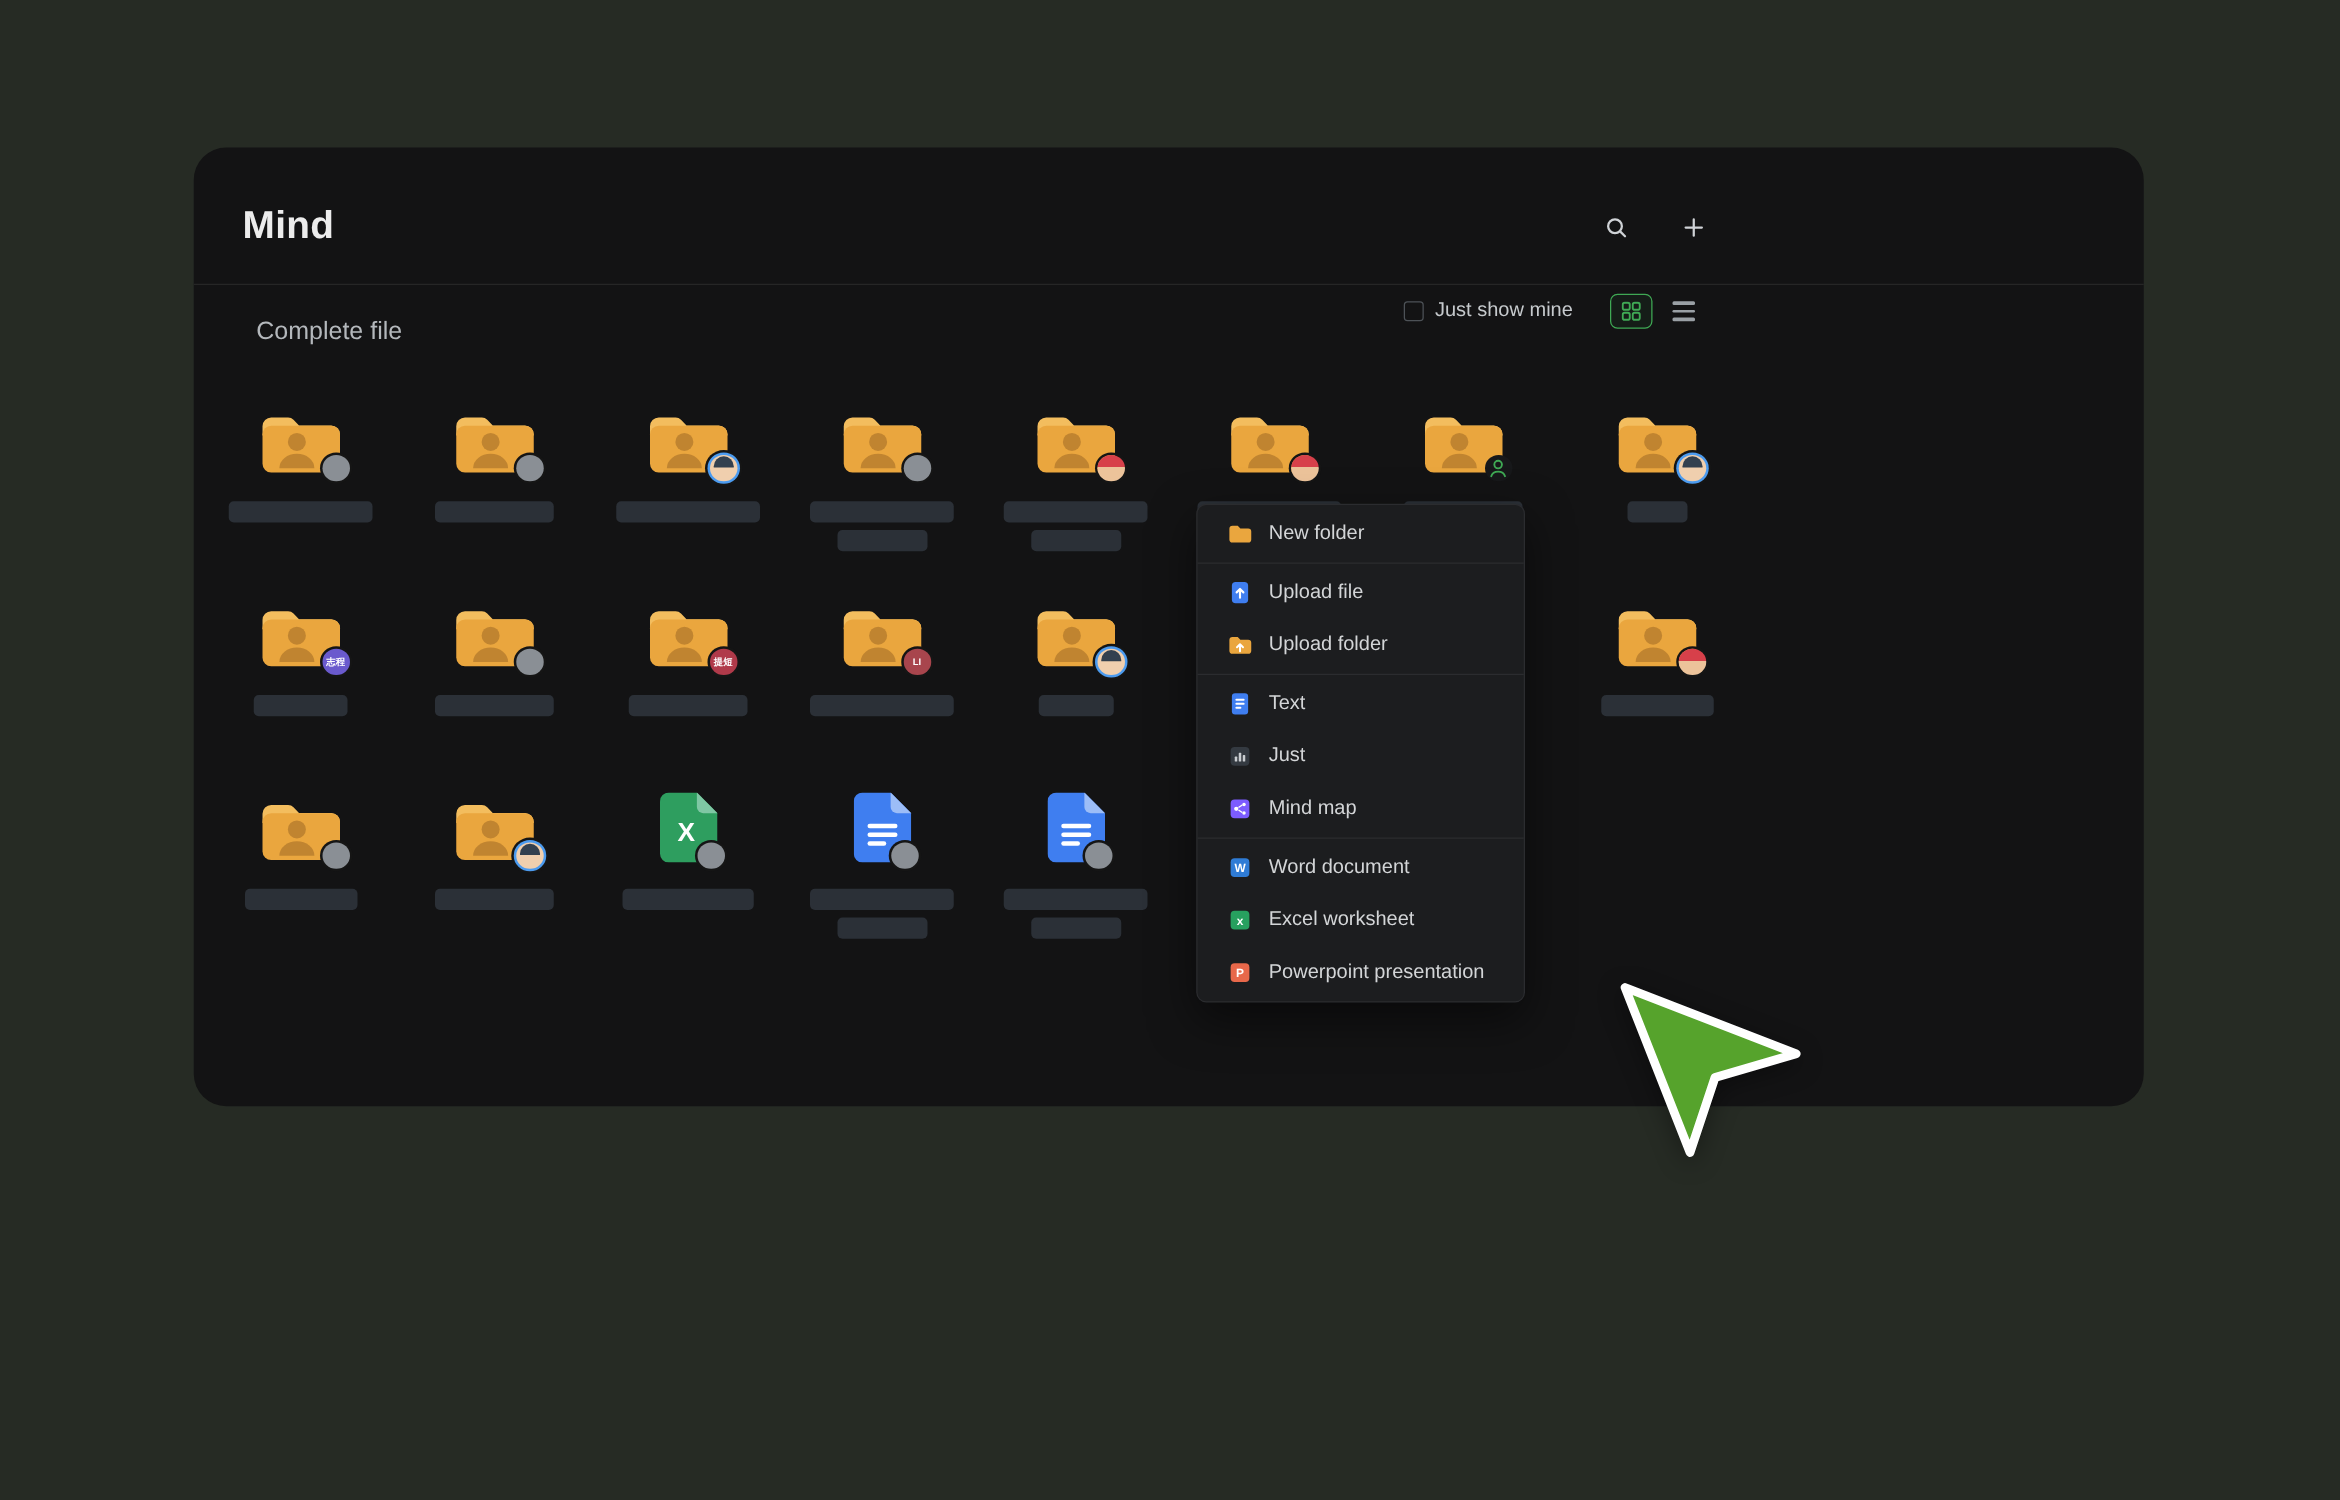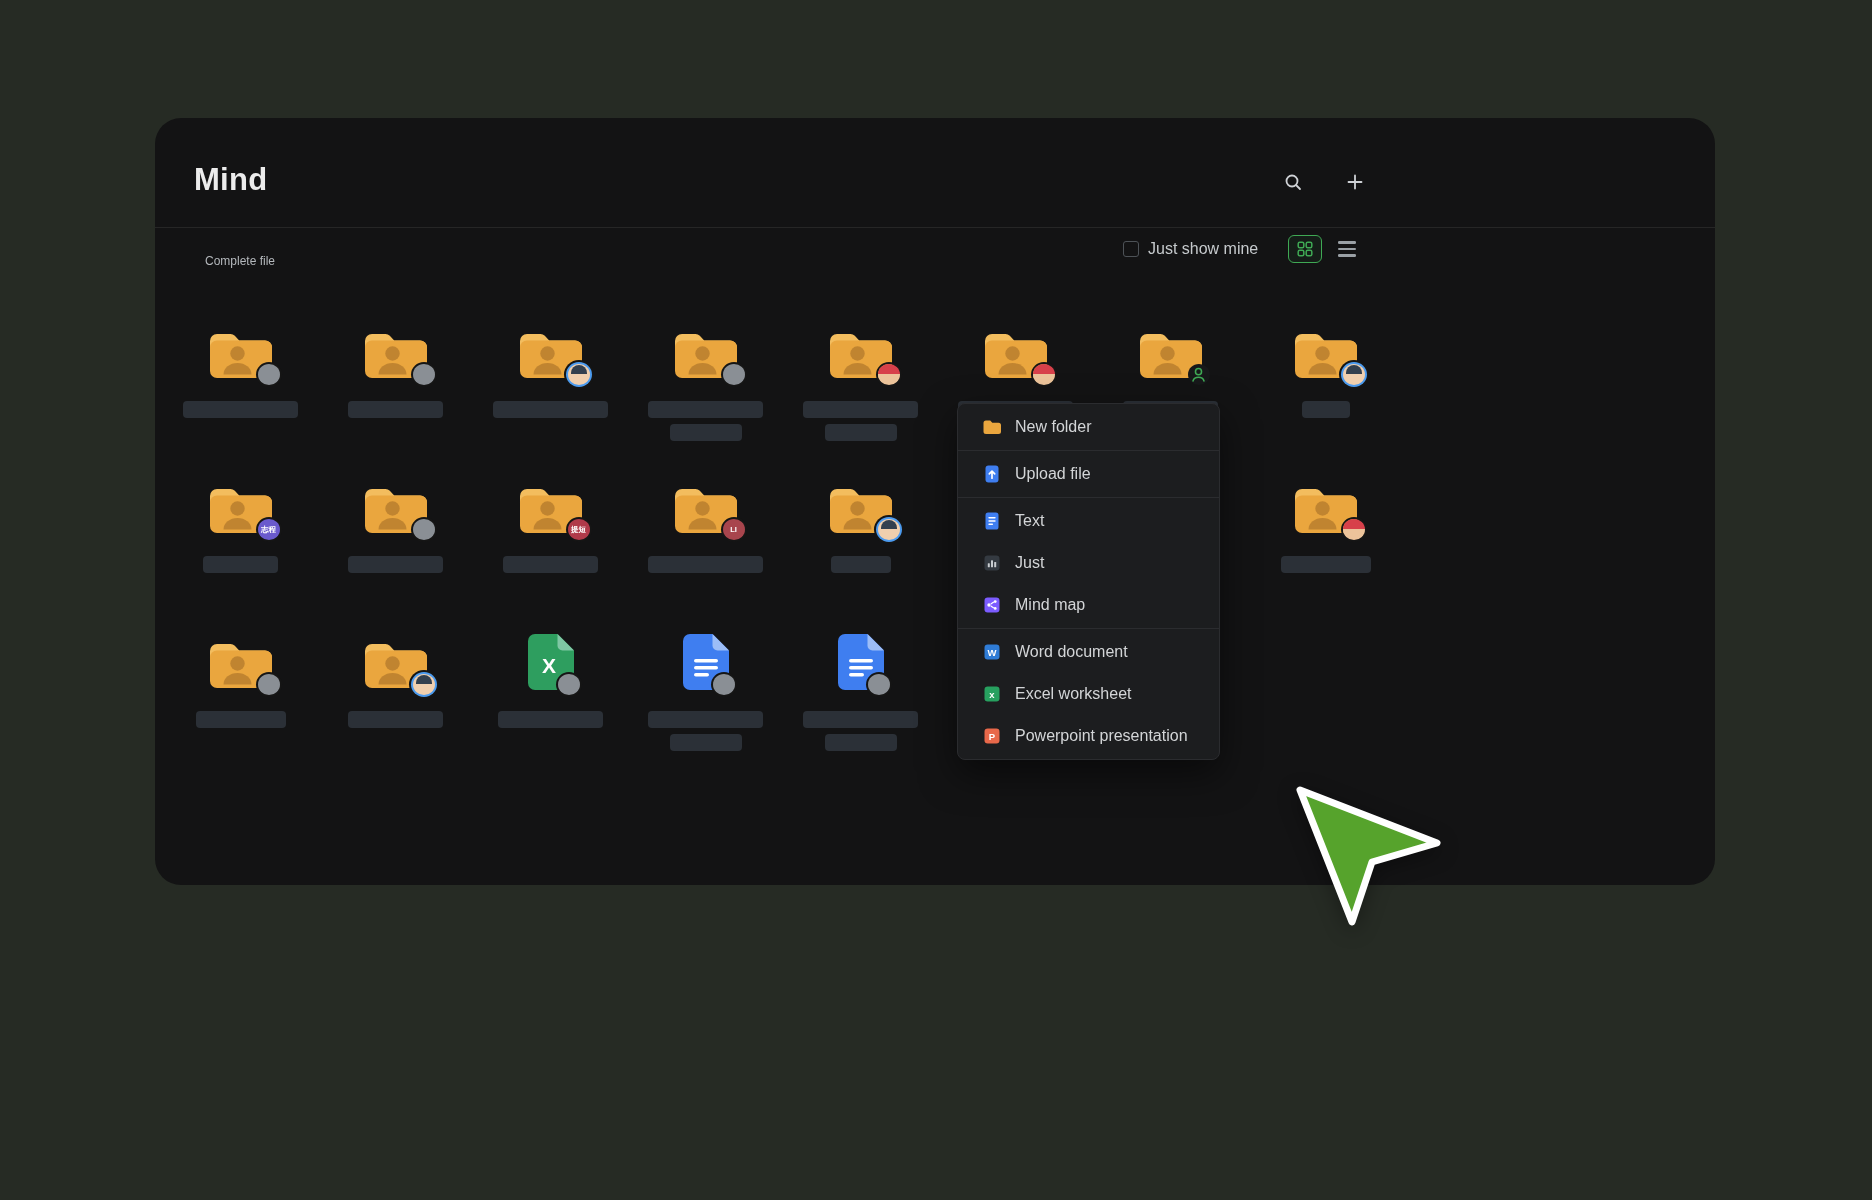--- a/index.html
+++ b/index.html
@@ -15,21 +15,21 @@
   .page-title{
     position:absolute;left:39px;top:44px;margin:0;
     font-size:31px;font-weight:bold;color:#ececec;letter-spacing:.3px;
   }
   .header-actions{position:absolute;top:46px;left:1120px;display:flex;gap:26px;}
   .icon-btn{
     width:36px;height:36px;border-radius:50%;background:transparent;border:none;
     display:flex;align-items:center;justify-content:center;padding:0;cursor:pointer;
   }
   .divider{position:absolute;top:109px;left:0;right:0;height:1px;background:#262626;}
-  .section-label{position:absolute;left:50px;top:136px;font-size:12px;color:#b4b8bc;}
+  .section-label{position:absolute;left:50px;top:136px;font-size:20px;color:#b4b8bc;}
   .toolbar-right{position:absolute;left:968px;top:96px;height:70px;display:flex;align-items:center;}
   .checkbox{width:16px;height:16px;border:1.5px solid #4d5257;border-radius:3px;box-sizing:border-box;cursor:pointer;}
   .filter-label{margin-left:9px;font-size:16px;color:#c6cacd;cursor:pointer;}
   .view-btn{
     margin-left:30px;width:34px;height:28px;border-radius:6px;
     border:1px solid var(--accent,#3fa954);background:rgba(63,169,84,.07);
     display:flex;align-items:center;justify-content:center;padding:0;cursor:pointer;
   }
   .list-btn{margin-left:16px;background:none;border:none;padding:0;display:flex;flex-direction:column;gap:4px;cursor:pointer;}
   .list-btn i{display:block;width:18px;height:2.4px;background:#9aa0a5;border-radius:1.2px;}
@@ -388,20 +388,29 @@
       <div class="menu-group">
         <div class="menu-item">
           <span class="mi-icon">
             <svg width="20" height="20" viewBox="0 0 20 20">
               <rect x="3.5" y="1.5" width="13" height="17" rx="3" fill="#3f7ef0"></rect>
               <path d="M10 14.2 V7.4 M7.3 9.9 10 7.2 12.7 9.9" stroke="#fff" stroke-width="1.7" fill="none" stroke-linecap="round" stroke-linejoin="round"></path>
             </svg>
           </span>
           <span class="mi-label">Upload file</span>
         </div>
+        <div class="menu-item">
+          <span class="mi-icon">
+            <svg width="20" height="20" viewBox="0 0 20 20">
+              <path d="M1.5 6 a2.5 2.5 0 0 1 2.5-2.5 h4.2 l2.1 2.2 h6.2 a2.5 2.5 0 0 1 2.5 2.5 v6.3 a2.5 2.5 0 0 1-2.5 2.5 h-12.5 a2.5 2.5 0 0 1-2.5-2.5 z" fill="#eaa63e"></path>
+              <path d="M10 15 V9.6 M7.6 11.8 10 9.4 12.4 11.8" stroke="#fff" stroke-width="1.6" fill="none" stroke-linecap="round" stroke-linejoin="round"></path>
+            </svg>
+          </span>
+          <span class="mi-label">Upload folder</span>
+        </div>
       </div>
       <div class="menu-divider"></div>
       <div class="menu-group">
         <div class="menu-item">
           <span class="mi-icon">
             <svg width="20" height="20" viewBox="0 0 20 20">
               <rect x="3.5" y="1.5" width="13" height="17" rx="2.6" fill="#3f7ef0"></rect>
               <rect x="6.3" y="6" width="7.4" height="1.6" rx=".8" fill="#fff"></rect>
               <rect x="6.3" y="9.2" width="7.4" height="1.6" rx=".8" fill="#fff"></rect>
               <rect x="6.3" y="12.4" width="4.8" height="1.6" rx=".8" fill="#fff"></rect>

